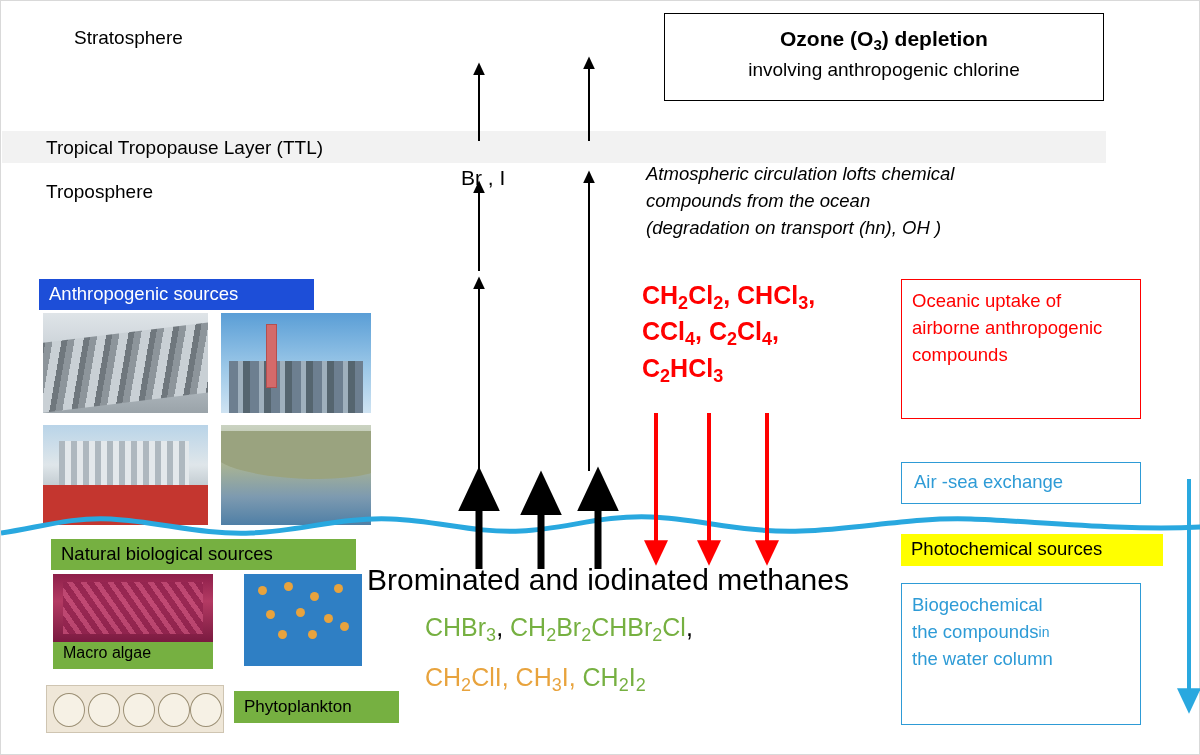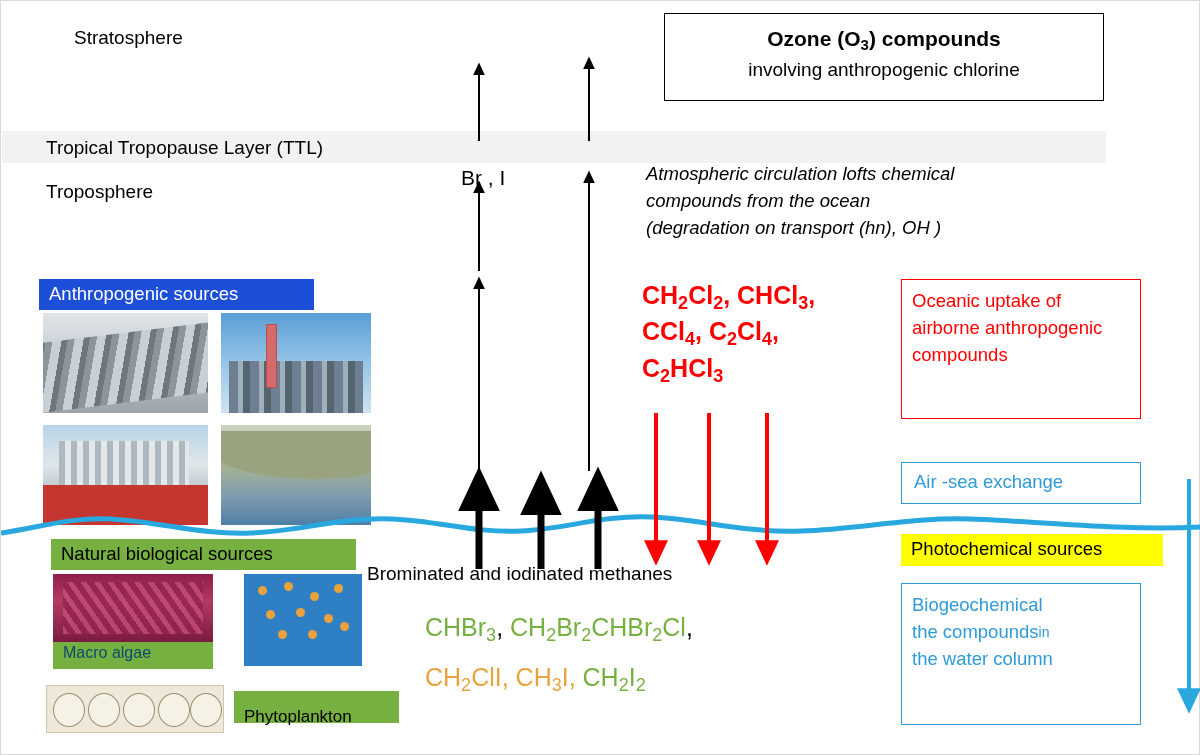--- a/index.html
+++ b/index.html
@@ -86,22 +86,22 @@
   .bgc-line4{position:relative;}
   .bgc-sup{font-size:14px;position:relative;top:-1px;}
 
   
   .banner{
     font-size:18.5px;color:#000;padding:4px 10px;box-sizing:border-box;
     white-space:nowrap;
   }
   .banner-red{left:38px;top:278px;width:275px;height:31px;background:#1d4ed8;color:#fff;}
   .banner-green{left:50px;top:538px;width:305px;height:31px;background:#76b041;color:#000;}
-  .banner-macro{left:52px;top:640px;width:160px;height:28px;background:#76b041;color:#0c4a6e;font-size:16px;padding-top:3px;}
-  .banner-phyto{left:233px;top:690px;width:165px;height:32px;background:#76b041;color:#000;font-size:17px;padding-top:16px;}
+  .banner-macro{left:52px;top:640px;width:160px;height:28px;background:#76b041;color:#000000;font-size:16px;padding-top:3px;}
+  .banner-phyto{left:233px;top:690px;width:165px;height:32px;background:#76b041;color:#000;font-size:17px;padding-top:6px;}
   .dompom{left:243px;top:638px;width:118px;height:26px;color:#000;font-size:19px;font-weight:bold;text-align:center;}
 
   
   .photo{position:absolute;overflow:hidden;}
   .ph-pipes{left:42px;top:312px;width:165px;height:100px;
     background:linear-gradient(#dfe4e8 0%,#c6ced4 45%,#9aa3a9 100%);}
   .ph-pipes:before{content:"";position:absolute;left:-20px;top:18px;width:230px;height:70px;
     background:repeating-linear-gradient(100deg,#8d959b 0 7px,#c9d0d5 7px 16px,#6f777d 16px 22px);
     transform:skewY(-7deg);}
   .ph-city{left:220px;top:312px;width:150px;height:100px;
@@ -136,21 +136,21 @@
   
   .arrow-svg{left:0;top:0;width:1200px;height:755px;pointer-events:none;}
 
   
   .br-i{
     left:460px;top:165px;font-size:21px;color:#000;
   }
 
   
   .methanes{
-    left:366px;top:562px;font-size:19px;color:#000;white-space:nowrap;
+    left:366px;top:562px;font-size:30px;color:#000;white-space:nowrap;
   }
   .formula-row{
     font-size:25px;font-weight:normal;white-space:nowrap;
   }
   .f-row1{left:424px;top:612px;}
   .f-row2{left:424px;top:662px;}
 </style>
 </head>
 <body>
 
@@ -158,21 +158,21 @@
 
   <div class="abs layer-label" style="left:40px;top:26px;margin-left:33px;">Stratosphere</div>
 
   <div class="abs ttl-band"></div>
   <div class="abs ttl-text">Tropical Tropopause Layer (TTL)</div>
 
   <div class="abs layer-label" style="left:45px;top:180px;">Troposphere</div>
 
   <div class="abs ozone-box">
     <div class="ozone-title">
-      <span>Ozone (O</span><sub>3</sub><span>) compounds</span>
+      <span>Ozone (O</span><sub>3</sub><span>) depletion</span>
     </div>
     <div class="ozone-sub">involving anthropogenic chlorine</div>
   </div>
 
   <div class="abs circ-text">
     <div>Atmospheric circulation lofts chemical</div>
     <div>compounds from the ocean</div>
     <div>(degradation on transport (hn), OH )</div>
   </div>
 

